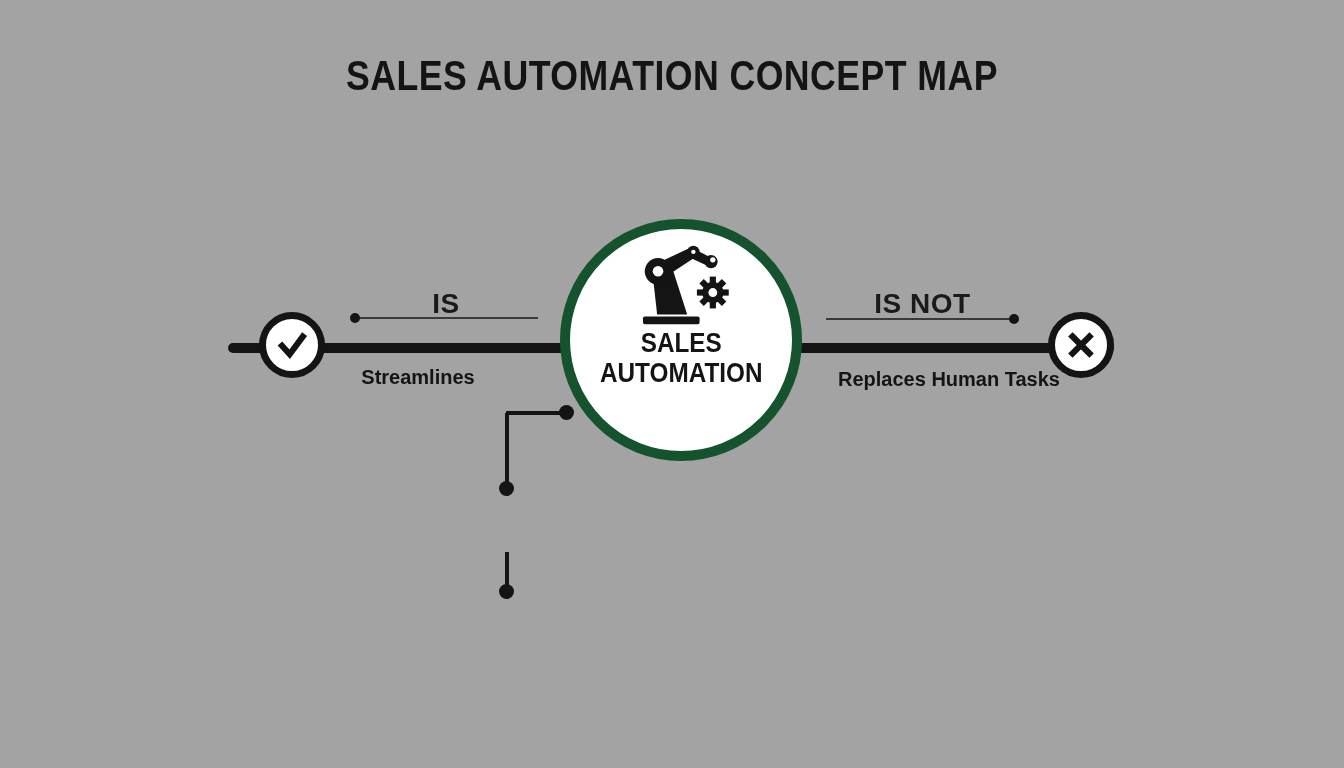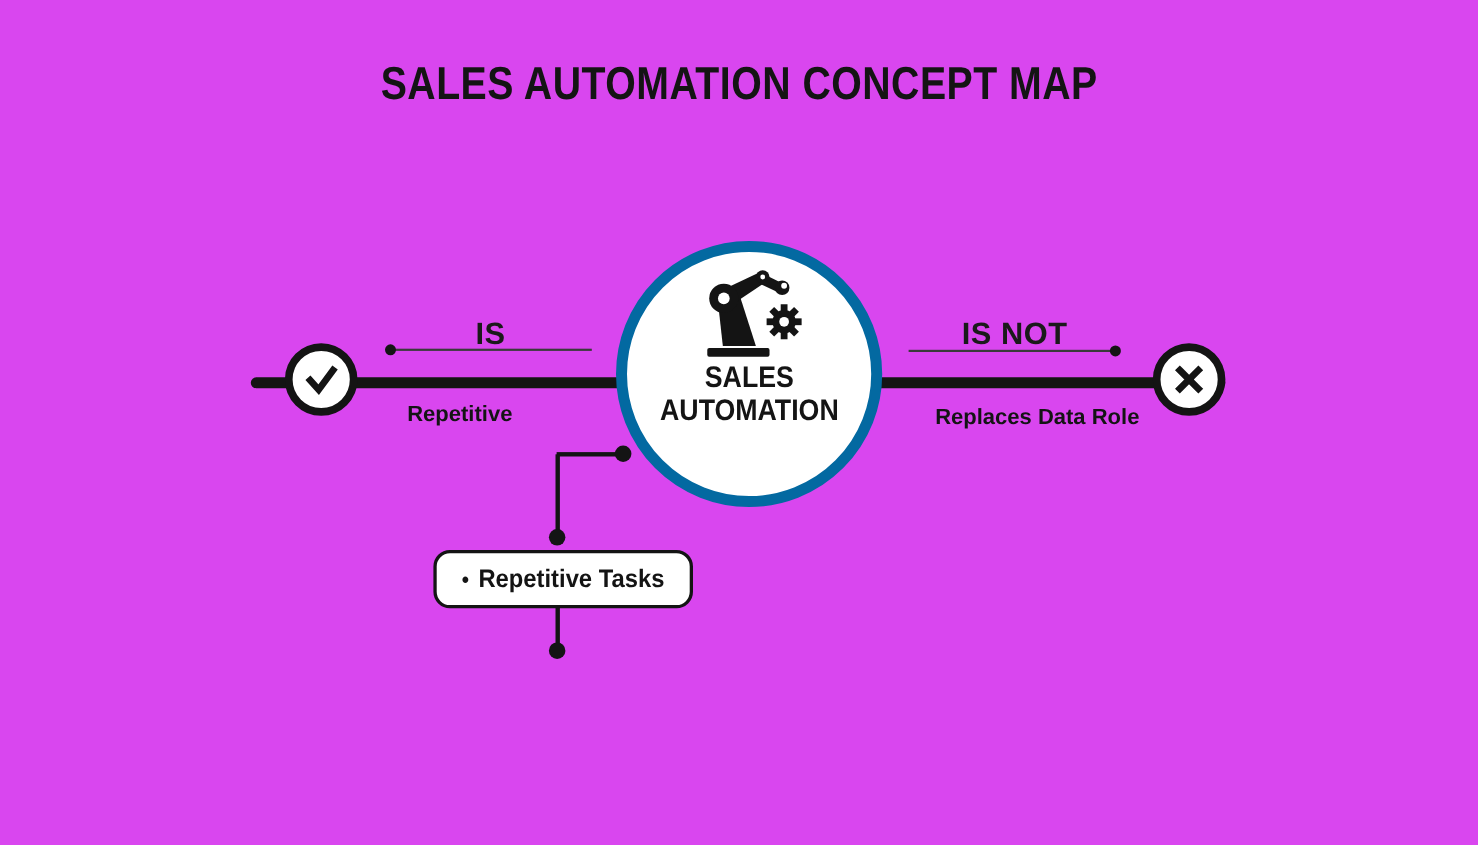--- a/index.html
+++ b/index.html
@@ -1,21 +1,21 @@
 <!DOCTYPE html>
 <html><head>
 <meta charset="utf-8">
 <style>
   * { margin: 0; padding: 0; box-sizing: border-box; }
   html, body { background: #ffffff; }
   .canvas {
     position: relative;
     width: 1344px;
     height: 768px;
-    background: #d946ef;
+    background: #a3a3a3;
     font-family: "Liberation Sans", sans-serif;
     color: #141414;
     overflow: hidden;
   }
   .abs { position: absolute; }
 
   .page-title {
     left: 0; right: 0; top: 52px;
     text-align: center;
     font-size: 42px;
@@ -47,21 +47,21 @@
     display: flex; align-items: center; justify-content: center;
   }
   .terminal.check { left: 259px; top: 312px; }
   .terminal.cross { left: 1048px; top: 312px; }
   .terminal svg { width: 40px; height: 40px; display: block; }
 
   
   .center-node {
     left: 560px; top: 219px;
     width: 242px; height: 242px;
-    border: 10px solid #0369a1;
+    border: 10px solid #14532d;
     border-radius: 50%;
     background: #ffffff;
     z-index: 2;
     display: flex; flex-direction: column;
     align-items: center; justify-content: flex-start;
     padding-top: 14px;
   }
   .center-node svg { width: 118px; height: 84px; display: block; }
   .center-label {
     margin-top: 2px;
@@ -154,26 +154,26 @@
 
 <div class="canvas">
 
   <h1 class="abs page-title">SALES AUTOMATION CONCEPT MAP</h1>
 
   <div class="abs main-edge"></div>
 
   <div class="abs relation-label is">IS</div>
   <div class="abs thin-line is"></div>
   <div class="abs small-dot is"></div>
-  <div class="abs edge-label streamlines">Repetitive</div>
+  <div class="abs edge-label streamlines">Streamlines</div>
 
   <div class="abs relation-label isnot">IS NOT</div>
   <div class="abs thin-line isnot"></div>
   <div class="abs small-dot isnot"></div>
-  <div class="abs edge-label replaces">Replaces Data Role</div>
+  <div class="abs edge-label replaces">Replaces Human Tasks</div>
 
   <div class="abs terminal check">
     <span>
       <svg viewBox="0 0 52 52" aria-hidden="true">
         <path d="M13 27 L23 38 L40 15" fill="none" stroke="#141414" stroke-width="8" stroke-linecap="square" stroke-linejoin="miter"></path>
       </svg>
     </span>
   </div>
 
   <div class="abs terminal cross">
@@ -226,23 +226,18 @@
       <div>SALES</div>
       <div>AUTOMATION</div>
     </div>
   </div>
 
   <div class="abs conn-dot a"></div>
   <div class="abs conn-h"></div>
   <div class="abs conn-v1"></div>
   <div class="abs conn-dot b"></div>
 
-  <div class="abs sub-node first">
-    <span class="txt">
-      <span class="bullet">•</span><span>Repetitive Tasks</span>
-    </span>
-  </div>
 
   <div class="abs conn-v2"></div>
   <div class="abs conn-dot c"></div>
 
 
 </div>
 
 </body></html>

